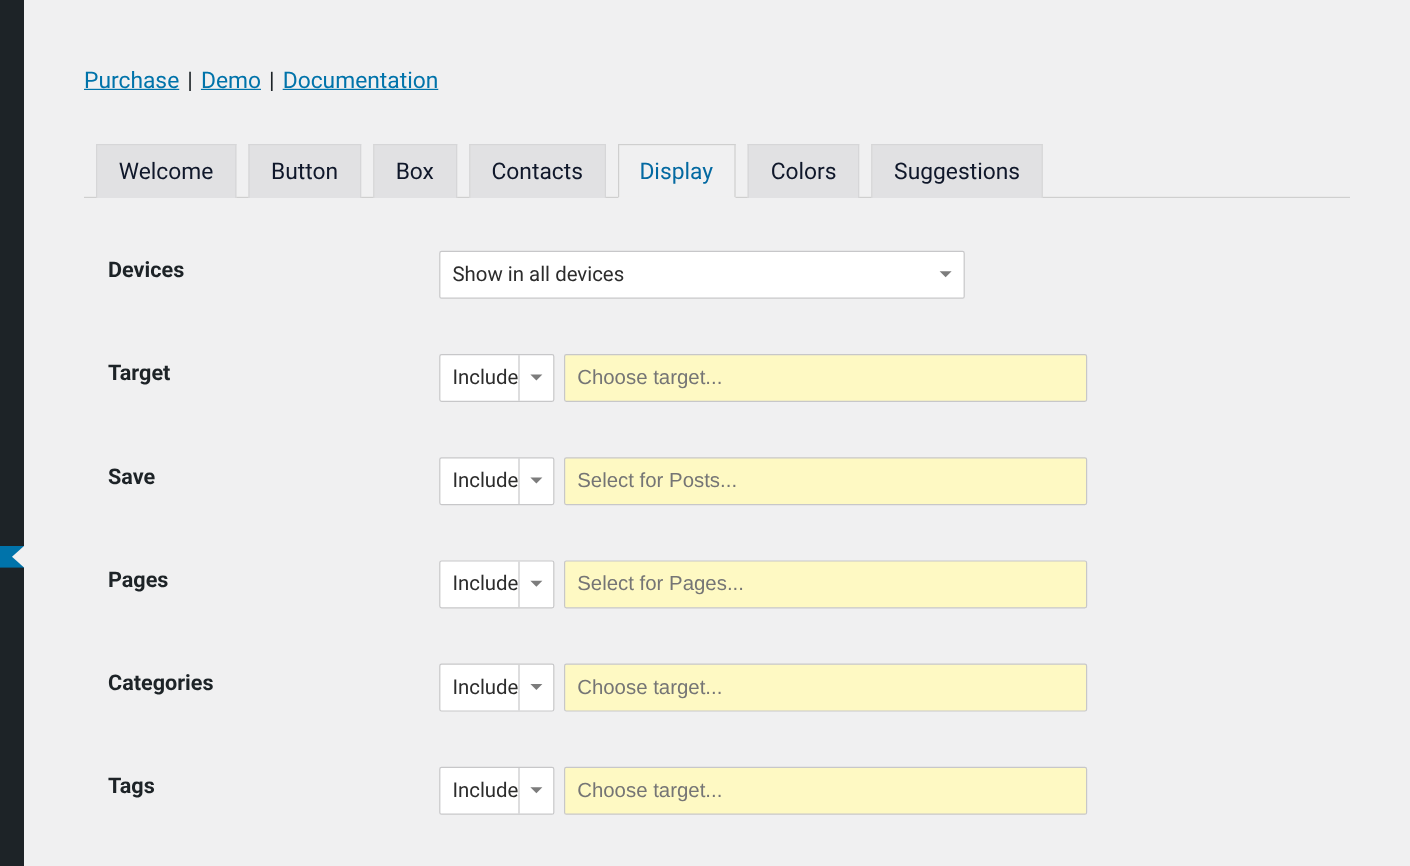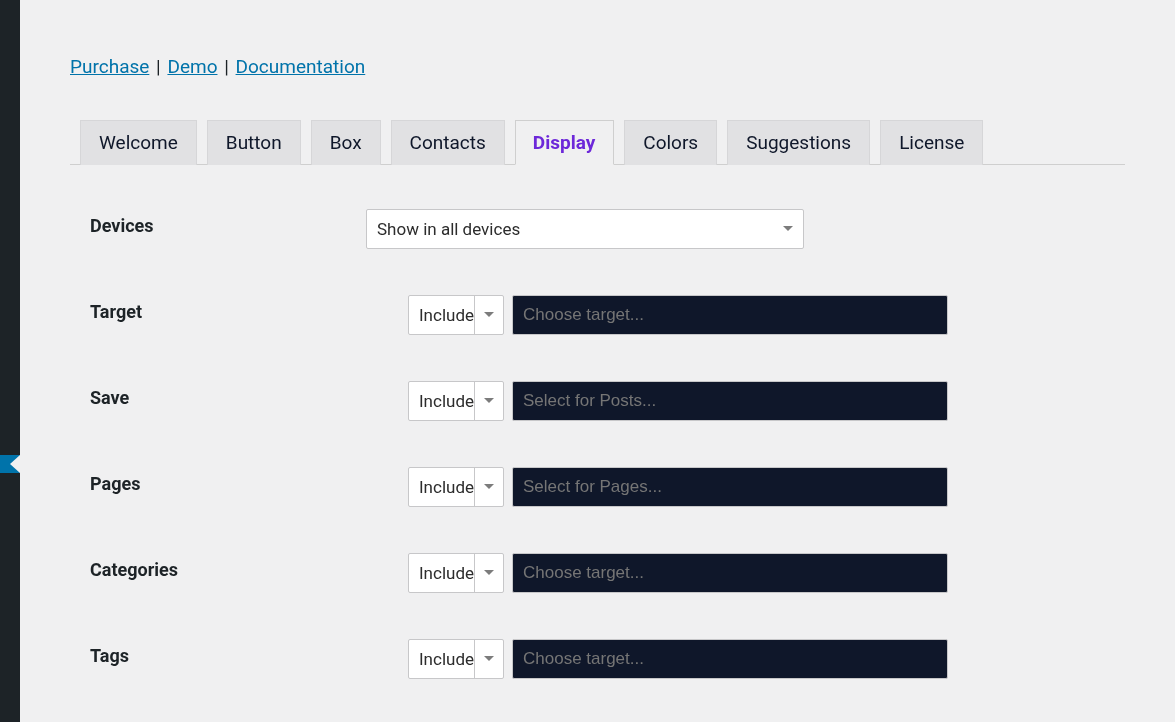--- a/index.html
+++ b/index.html
@@ -72,22 +72,22 @@
     font-size: 19px;
     color: #0f172a;
     cursor: pointer;
     position: relative;
     top: 1px;
   }
   .tab.active {
     background: #f0f0f1;
     border: 1px solid #cfcfcf;
     border-bottom: 1px solid #f0f0f1;
-    font-weight: 700;
-    color: #6d28d9;
+    font-weight: 400;
+    color: #0369a1;
     padding-left: 17px;
   }
   
   .form {
     margin-top: 44px;
   }
   .row {
     display: flex;
     align-items: flex-start;
     margin-bottom: 46px;
@@ -113,41 +113,41 @@
     background: #fff;
     border: 1px solid #c7c7c9;
     border-radius: 2px;
     height: 40px;
     font-size: 17px;
     color: #2c2c2c;
     padding: 0 0 0 10px;
     cursor: pointer;
   }
   .select.wide { width: 438px; }
-  .select.small { width: 96px; margin-left: 42px; }
+  .select.small { width: 96px; }
   .select .caret-box {
     width: 30px;
     height: 100%;
     display: flex;
     align-items: center;
     justify-content: center;
   }
   .select.small .caret-box {
     border-left: 1px solid #c7c7c9;
   }
   .caret-down {
     width: 0; height: 0;
     border-left: 5px solid transparent;
     border-right: 5px solid transparent;
     border-top: 5px solid #7c7c7c;
   }
   .combo {
     width: 436px;
     height: 40px;
-    background: #0f172a;
+    background: #fef9c3;
     border: 1px solid #c7c7c9;
     border-radius: 2px;
     font-size: 17px;
     color: #787878;
     padding: 0 10px;
     outline: none;
   }
   .save-btn {
     margin-top: 6px;
     background: #f6f7f7;
@@ -174,21 +174,20 @@
     </div>
 
     <div class="tabs">
       <div class="tab">Welcome</div>
       <div class="tab">Button</div>
       <div class="tab">Box</div>
       <div class="tab">Contacts</div>
       <div class="tab active">Display</div>
       <div class="tab">Colors</div>
       <div class="tab">Suggestions</div>
-      <div class="tab">License</div>
     </div>
 
     <div class="form">
 
       
       <div class="row">
         <div class="label">Devices</div>
         <div class="controls">
           <div class="select wide">
             <span>Show in all devices</span>

